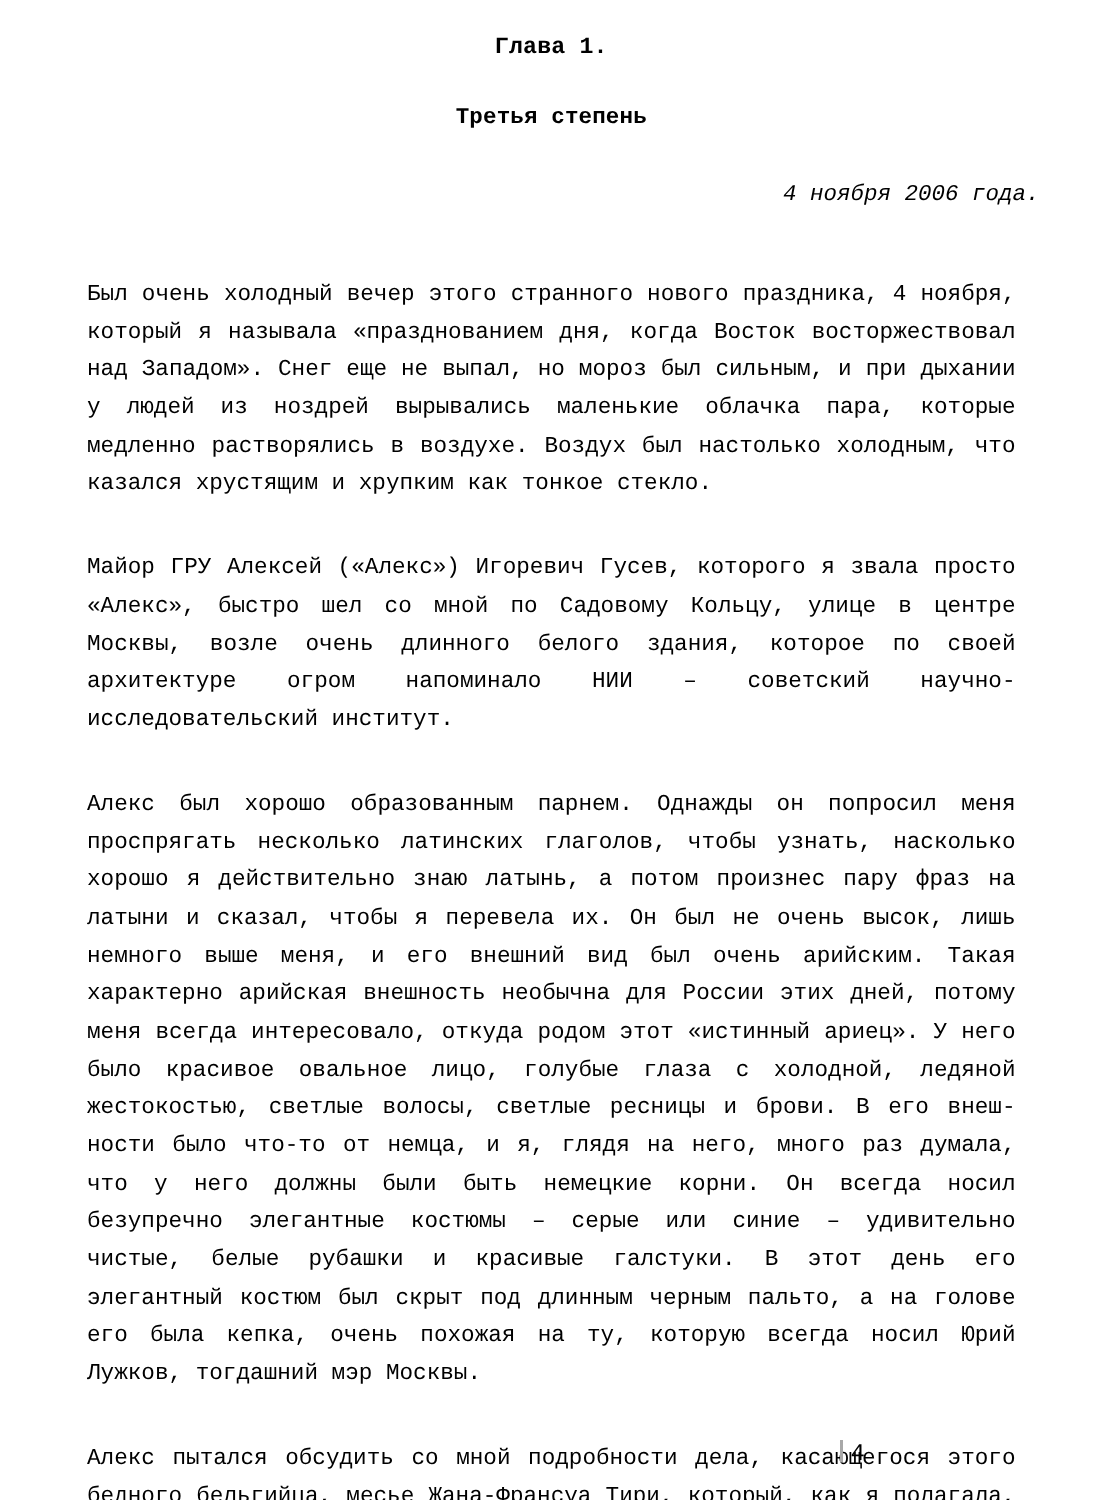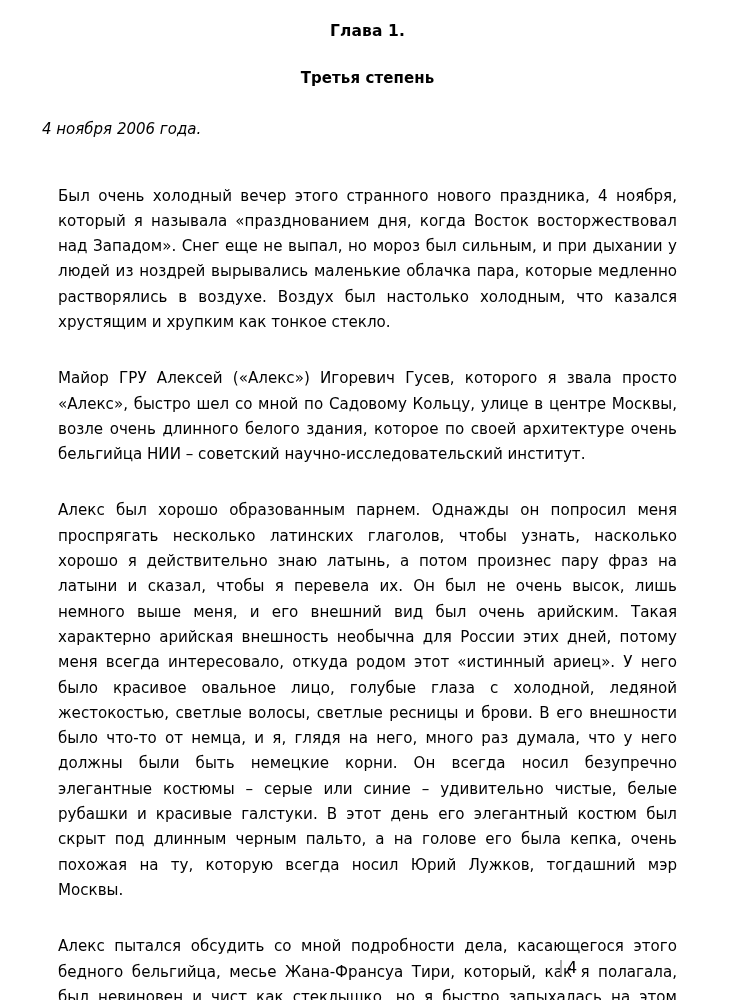--- a/index.html
+++ b/index.html
@@ -18,20 +18,21 @@
     -webkit-font-smoothing: antialiased;
   }
 
   .page {
     position: absolute;
     left: 0;
     top: 0;
     width: 735px;
     height: 1000px;
     box-sizing: border-box;
+    font-family: Liberation Mono, monospace;
   }
 
   .content {
     position: absolute;
     left: 42px;
     top: 0;
     width: 651px;
   }
 
   .chapter-title {
@@ -48,20 +49,21 @@
     text-align: center;
     font-weight: bold;
     font-size: 15px;
     line-height: 1;
     margin: 2px;
     padding-top: 29px;
     letter-spacing: 0.1px;
   }
 
   .dateline {
+    text-align: right;
     font-style: italic;
     font-size: 15px;
     line-height: 1;
     margin: 0;
     padding-top: 34px;
     padding-right: 0px;
   }
 
   .body-text {
     margin: 16px;
@@ -123,21 +125,21 @@
   <div class="content">
 
     <h1 class="chapter-title">Глава 1.</h1>
 
     <h2 class="section-title">Третья степень</h2>
 
     <p class="dateline">4 ноября 2006 года.</p>
 
     <p class="body-text first">Был очень холодный вечер этого странного нового праздника, 4 ноября, кото­рый я называла «празднованием дня, когда Восток восторжествовал над Запа­дом». Снег еще не выпал, но мороз был сильным, и при дыхании у людей из ноздрей вырывались маленькие облачка пара, которые медленно растворялись в воздухе. Воздух был настолько холодным, что казался хрустящим и хрупким как тонкое стекло.</p>
 
-    <p class="body-text">Майор ГРУ Алексей («Алекс») Игоревич Гусев, которого я звала просто «Алекс», быстро шел со мной по Садовому Кольцу, улице в центре Москвы, возле очень длинного белого здания, которое по своей архитектуре очень бельгийца НИИ – советский научно-исследовательский институт.</p>
+    <p class="body-text">Майор ГРУ Алексей («Алекс») Игоревич Гусев, которого я звала просто «Алекс», быстро шел со мной по Садовому Кольцу, улице в центре Москвы, возле очень длинного белого здания, которое по своей архитектуре огром напоминало НИИ – советский научно-исследовательский институт.</p>
 
     <p class="body-text">Алекс был хорошо образованным парнем. Однажды он попросил меня проспря­гать несколько латинских глаголов, чтобы узнать, насколько хорошо я действи­тельно знаю латынь, а потом произнес пару фраз на латыни и сказал, чтобы я перевела их. Он был не очень высок, лишь немного выше меня, и его внешний вид был очень арийским. Такая характерно арийская внешность необычна для России этих дней, потому меня всегда интересовало, откуда родом этот «истин­ный ариец». У него было красивое овальное лицо, голубые глаза с холодной, ледяной жестокостью, светлые волосы, светлые ресницы и брови. В его внеш­ности было что-то от немца, и я, глядя на него, много раз думала, что у него должны были быть немецкие корни. Он всегда носил безупречно элегантные костюмы – серые или синие – удивительно чистые, белые рубашки и красивые галстуки. В этот день его элегантный костюм был скрыт под длинным черным пальто, а на голове его была кепка, очень похожая на ту, которую всегда носил Юрий Лужков, тогдашний мэр Москвы.</p>
 
     <p class="body-text">Алекс пытался обсудить со мной подробности дела, касающегося этого бедного бельгийца, месье Жана-Франсуа Тири, который, как я полагала, был невиновен и чист как стеклышко, но я быстро запыхалась на этом сильном морозе. Алекс повернул к дому девятнадцатого века, который находился рядом с этим огром­ным советским зданием, и открыл дверь из голубого пластика со стеклом. Сразу за порогом начиналась лестница, которая вела в подвал. Мы спустились по ней, и на пару секунд я замерла на месте, будто под воздействием какого-то закля­тия – помещение, представшее передо мной, было невероятным – единствен­ное, как казалось, кафе в Москве, которое было оформлено в стиле советской эпохи.</p>
 
   </div>
 
   <div class="footer">
     <div class="footer-inner">
       <span class="footer-rule" style="background: rgb(168, 168, 168);"></span>

